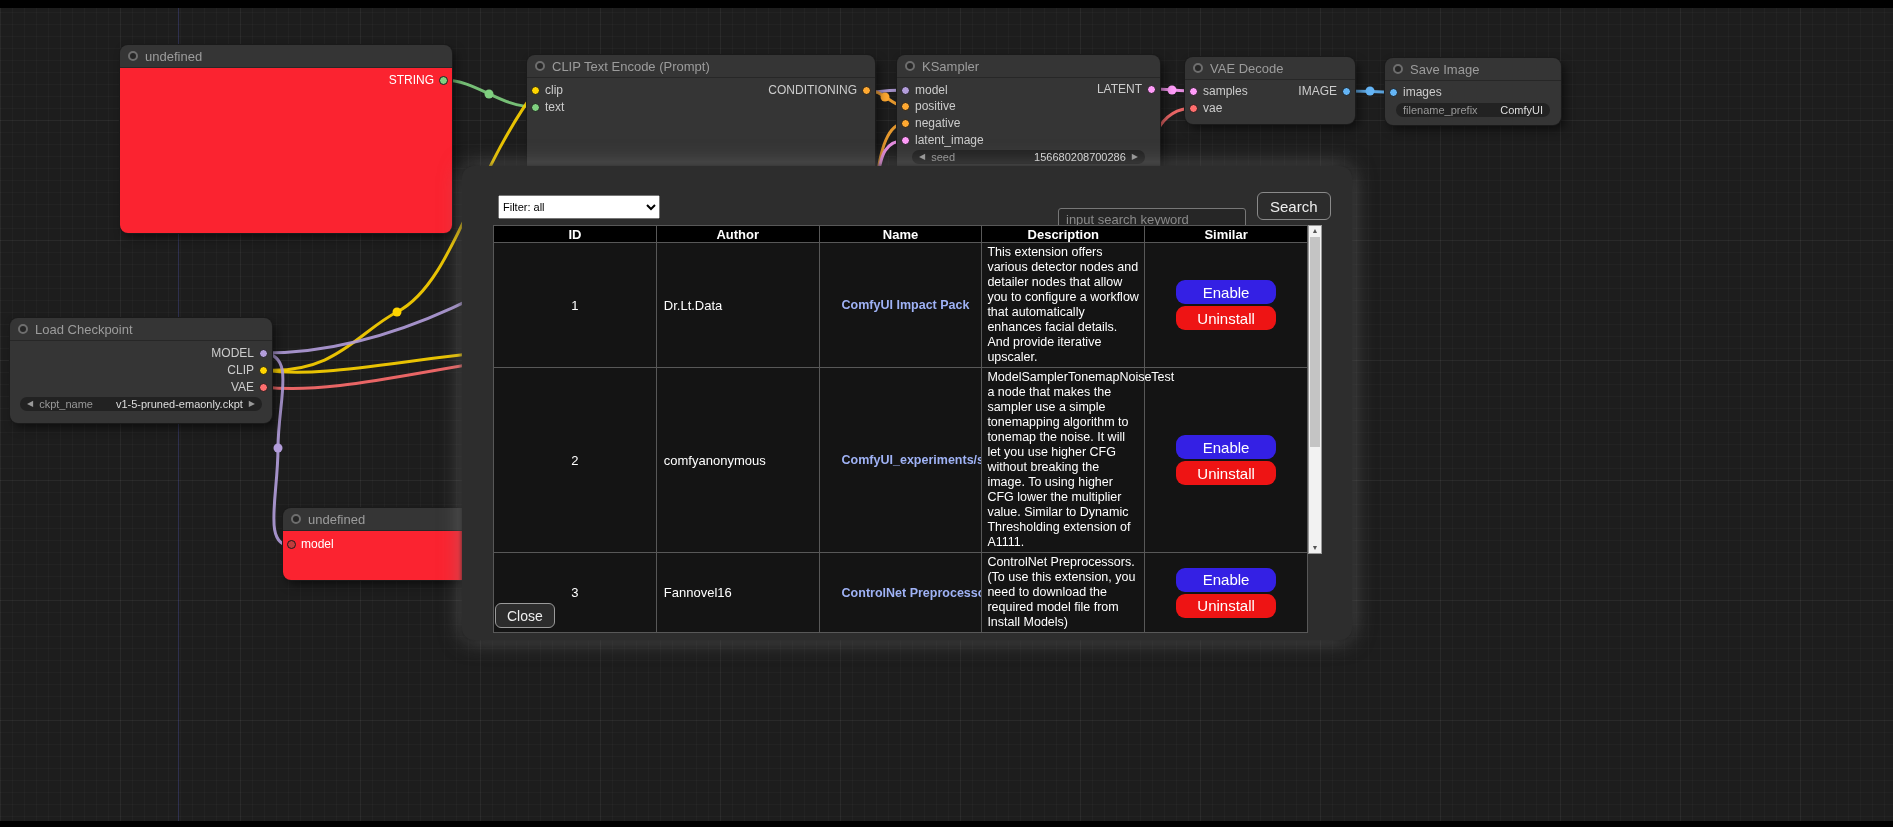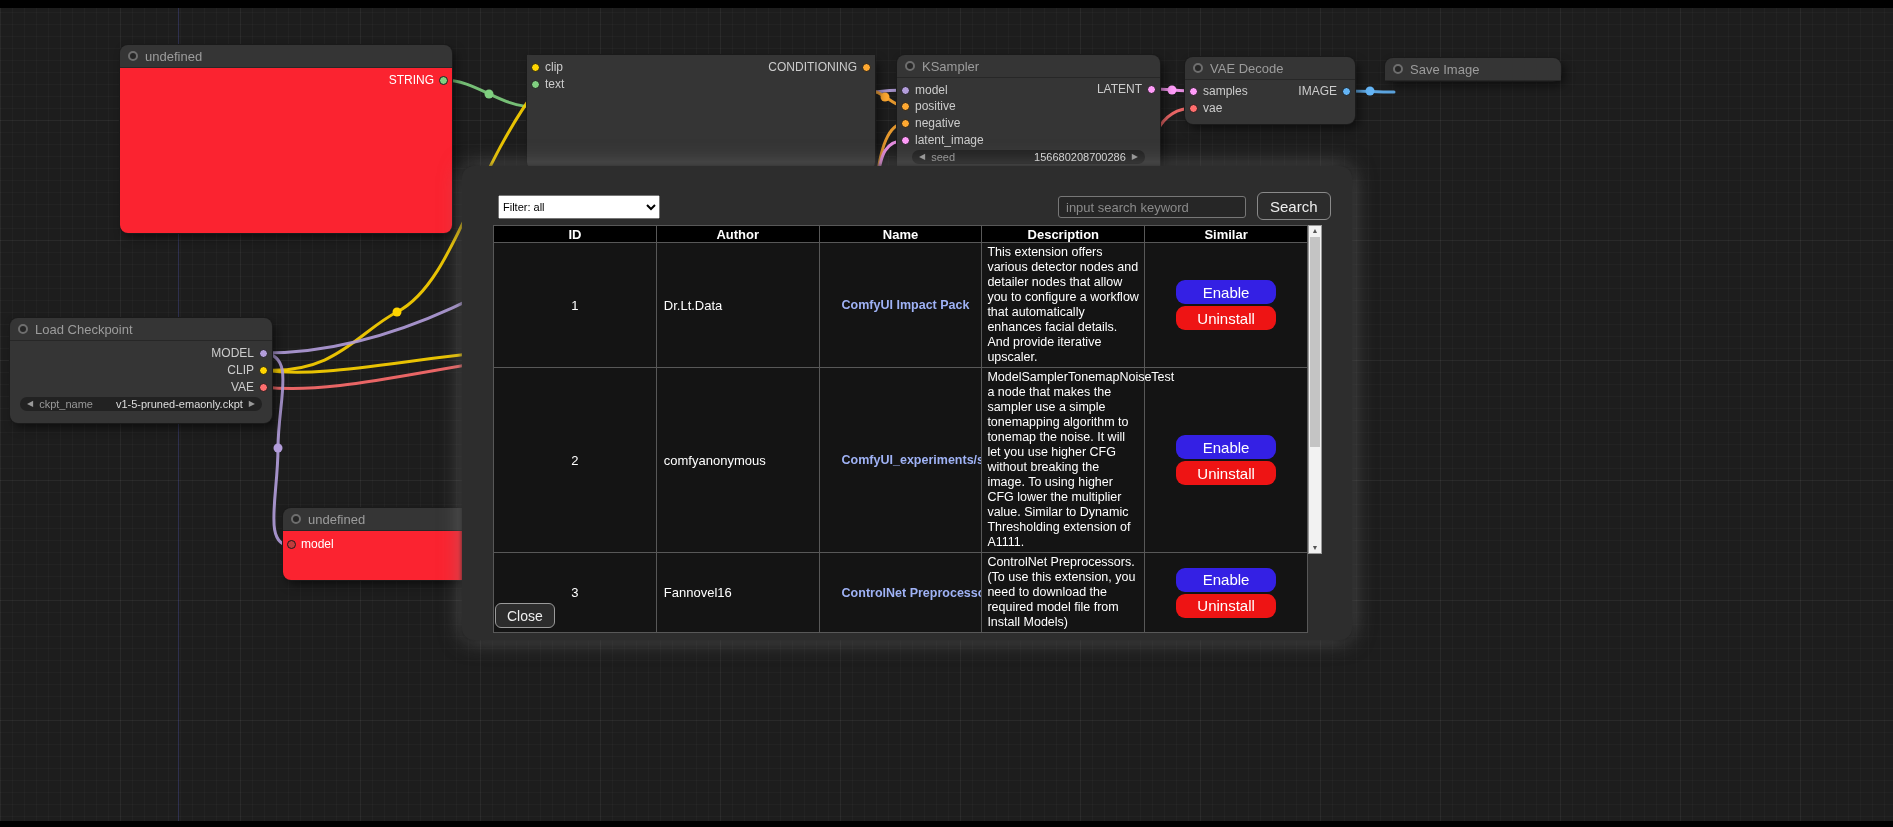--- a/index.html
+++ b/index.html
@@ -40,21 +40,21 @@
     display:flex; align-items:center; gap:6px; padding:0 7px; font-size:11px; }
   .wlabel { color:#999; } .wvalue { color:#ddd; margin-left:auto; }
   .warrow { color:#999; font-size:8px; line-height:1; }
 
   
   .dialog { position:absolute; left:462px; top:166px; width:890px; height:474px;
     background:var(--dialog-bg); border-radius:12px; z-index:10;
     box-shadow:0 0 22px rgba(140,140,140,.5), 0 0 4px rgba(0,0,0,.8); }
   .filter { position:absolute; left:36px; top:29px; width:162px; height:24px;
     font-size:11px; font-family:inherit; }
-  .search { position:absolute; left:596px; top:30px; width:188px; height:22px;
+  .search { position:absolute; left:596px; top:42px; width:188px; height:22px;
     background:#262626; border:1px solid #777; border-radius:3px; color:#ddd;
     font-size:13px; font-family:inherit; padding:0 7px; }
   .search::placeholder { color:#8a8a8a; }
   .searchbtn { position:absolute; left:795px; top:26px; height:28px; padding:0 12px;
     background:#2c2c2c; border:1px solid #8a8a8a; border-radius:6px; color:#eee;
     font-size:15px; font-family:inherit; cursor:pointer; }
   .tablewrap { position:absolute; left:31px; top:59px; width:815px; }
   table { border-collapse:collapse; width:815px; table-layout:fixed; }
   th, td { border:1px solid #585858; }
   th { background:#000; color:#fff; font-size:13px; font-weight:bold; height:17px;
@@ -118,20 +118,24 @@
     </div>
     <div class="nbody red" style="height:165px">
       <div class="slot out" style="top:5px">
         <span>STRING</span>
         <span class="port" style="background:var(--port-string)"></span>
       </div>
     </div>
   </div>
 
   <div class="node" style="left:527px;top:55px;width:348px;">
+    <div class="nhead">
+      <span class="ndot"></span>
+      <span>CLIP Text Encode (Prompt)</span>
+    </div>
     <div class="nbody" style="height:115px">
       <div class="slot in" style="top:5px">
         <span class="port" style="background:var(--port-clip)"></span>
         <span>clip</span>
       </div>
       <div class="slot in" style="top:22px">
         <span class="port" style="background:var(--port-string)"></span>
         <span>text</span>
       </div>
       <div class="slot out" style="top:5px">
@@ -194,20 +198,30 @@
         <span>IMAGE</span>
         <span class="port" style="background:var(--port-image)"></span>
       </div>
     </div>
   </div>
 
   <div class="node" style="left:1385px;top:58px;width:176px;">
     <div class="nhead">
       <span class="ndot"></span>
       <span>Save Image</span>
+    </div>
+    <div class="nbody" style="height:44px">
+      <div class="slot in" style="top:4px">
+        <span class="port" style="background:var(--port-image)"></span>
+        <span>images</span>
+      </div>
+      <div class="widget" style="top:22px;left:11px;right:11px">
+        <span class="wlabel">filename_prefix</span>
+        <span class="wvalue">ComfyUI</span>
+      </div>
     </div>
   </div>
 
   <div class="node" style="left:10px;top:318px;width:262px;">
     <div class="nhead">
       <span class="ndot"></span>
       <span>Load Checkpoint</span>
     </div>
     <div class="nbody" style="height:82px">
       <div class="slot out" style="top:5px">

